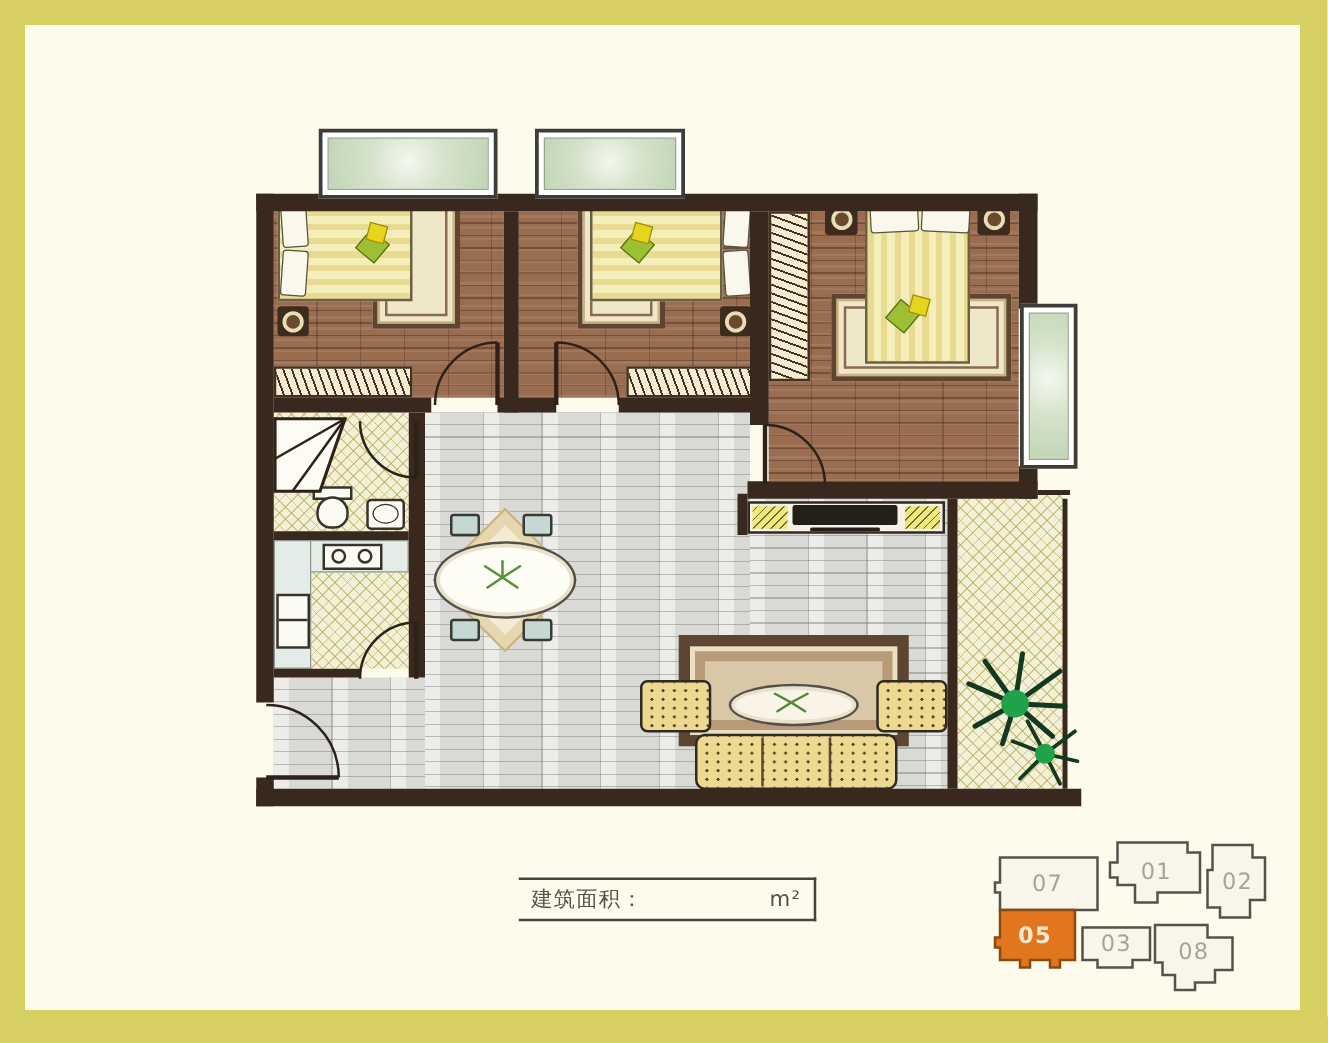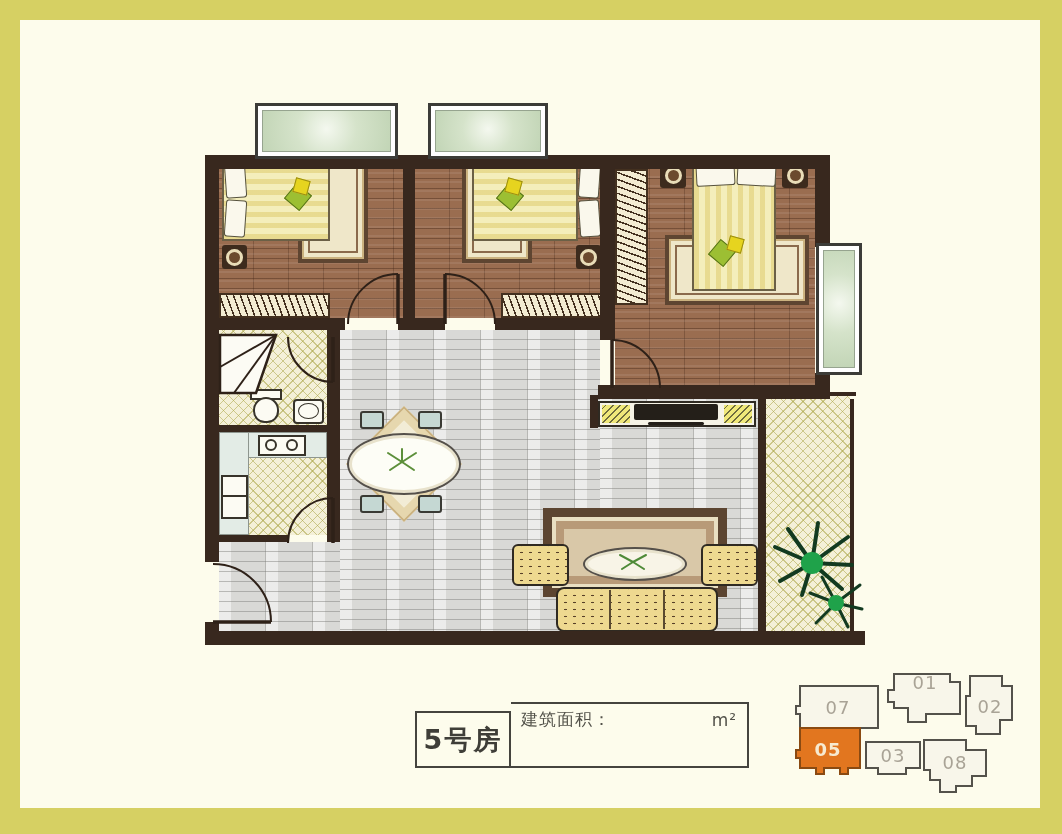--- a/index.html
+++ b/index.html
@@ -240,43 +240,40 @@
           <line x1="636" y1="508" x2="660" y2="490"></line>
             <line x1="636" y1="508" x2="662" y2="514"></line>
           <line x1="636" y1="508" x2="616" y2="528"></line>
             <line x1="636" y1="508" x2="648" y2="532"></line>
         </g>
         <circle cx="636" cy="508" r="8" fill="#1fa24a"></circle>
       </svg>
     </div>
 
     <div class="info">
-      <div class="info-left">
-        <span>5号房</span>
-      </div>
       <div class="info-right">
         <div class="info-row">
           <span>建筑面积：</span>
           <span></span>
           <span class="unit">m²</span>
         </div>
       </div>
     </div>
 
     <div class="keyplan">
       <svg width="250" height="140" viewBox="0 0 250 140">
         <path d="M10,24 H88 V66 H10 V52 H6 V44 H10 Z" fill="#f8f6ea" stroke="#54524b" stroke-width="2"></path>
         <path d="M98,28 H104 V12 H160 V20 H170 V52 H136 V60 H118 V46 H104 V40 H98 Z" fill="#f8f6ea" stroke="#54524b" stroke-width="2"></path>
         <path d="M180,14 H212 V24 H222 V58 H210 V72 H186 V64 H176 V34 H180 Z" fill="#f8f6ea" stroke="#54524b" stroke-width="2"></path>
         <path d="M76,80 H130 V106 H116 V112 H88 V106 H76 Z" fill="#f8f6ea" stroke="#54524b" stroke-width="2"></path>
         <path d="M134,78 H176 V88 H196 V114 H182 V124 H166 V130 H150 V118 H140 V108 H134 Z" fill="#f8f6ea" stroke="#54524b" stroke-width="2"></path>
         <path d="M10,66 H70 V106 H58 V112 H50 V106 H34 V112 H26 V106 H10 V96 H6 V88 H10 Z" fill="#e2761f" stroke="#8a4a12" stroke-width="2"></path>
       </svg>
       <span class="kp-num" style="left:48px;top:45px;">07</span>
-      <span class="kp-num" style="left:135px;top:20px;">01</span>
+      <span class="kp-num" style="left:135px;top:36px;">01</span>
       <span class="kp-num" style="left:200px;top:44px;">02</span>
       <span class="kp-num hl" style="left:38px;top:87px;">05</span>
       <span class="kp-num" style="left:103px;top:93px;">03</span>
       <span class="kp-num" style="left:165px;top:100px;">08</span>
     </div>
 
   </div>
 </div>
 
 </body></html>

